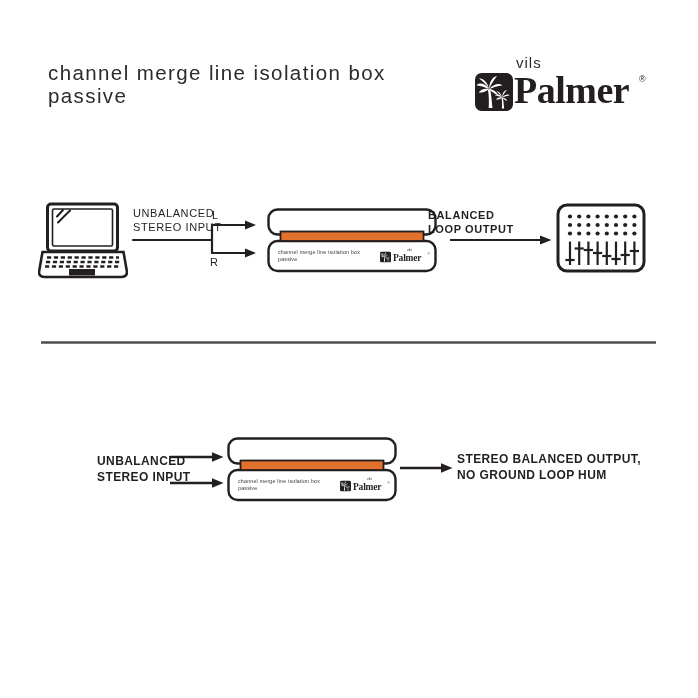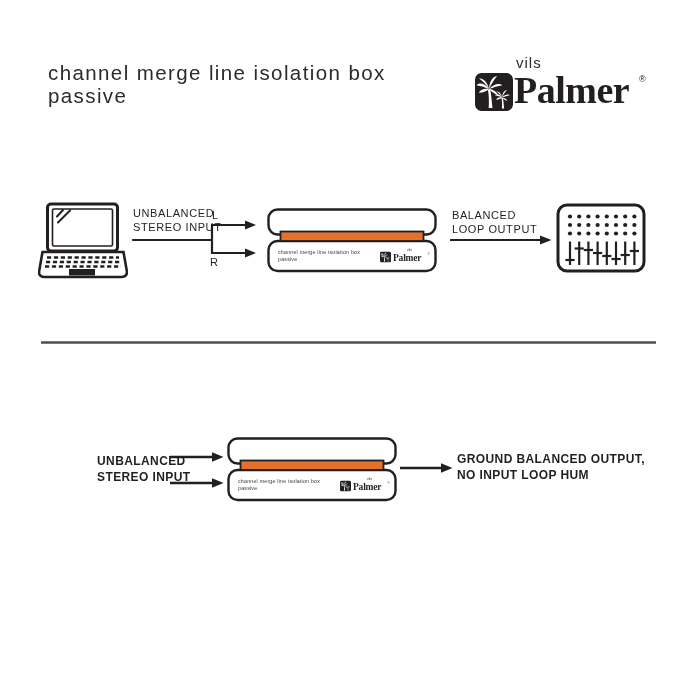--- a/index.html
+++ b/index.html
@@ -18,21 +18,21 @@
   .brand-reg { left:639px; top:74px; font-size:9px; color:var(--ink); }
 
   
   .lbl { font-size:11px; color:var(--ink); line-height:13.5px; letter-spacing:0.6px; }
   .lbl-b { font-size:12px; color:var(--ink); line-height:15.5px; letter-spacing:0.4px; font-weight:bold; }
   .chan { font-size:11px; color:var(--ink); }
 
   .input-label-top { left:133px; top:207px; }
   .chan-l { left:212px; top:209px; }
   .chan-r { left:210px; top:256px; }
-  .output-label-top { left:452px; top:209px; }
+  .output-label-top { left:428px; top:209px;font-weight:bold; }
   .laptop-svg { left:38px; top:202px; }
   .device-top { left:267px; top:208px; }
   .mixer-svg { left:556px; top:203px; }
 
   .input-label-bottom { left:97px; top:454px; }
   .device-bottom { left:227px; top:437px; }
   .output-label-bottom { left:457px; top:452px; }
 
   .overlay { left:0; top:0; pointer-events:none; }
 
@@ -206,17 +206,17 @@
     <use href="#device-shape" width="170" height="65"></use>
     <text x="11" y="46" font-size="5.3" letter-spacing="0.2" style="fill:#3a3a3a">channel merge line isolation box</text>
     <text x="11" y="52.5" font-size="5.3" letter-spacing="0.2" style="fill:#3a3a3a">passive</text>
     <text x="140" y="43" font-size="3.4" style="fill:var(--ink)">vils</text>
     <use href="#palmer-mark" x="113" y="43.5" width="11" height="11"></use>
     <text x="126" y="53" font-size="9.5" font-weight="bold" font-family="Liberation Serif, serif" letter-spacing="-0.2" style="fill:var(--ink)">Palmer</text>
     <text x="160.5" y="46.5" font-size="3" style="fill:var(--ink)">®</text>
   </svg>
 
   <div class="abs lbl-b output-label-bottom">
-    <div>GROUND BALANCED OUTPUT,</div>
-    <div>NO INPUT LOOP HUM</div>
+    <div>STEREO BALANCED OUTPUT,</div>
+    <div>NO GROUND LOOP HUM</div>
   </div>
 
 </div>
 
 </body></html>

